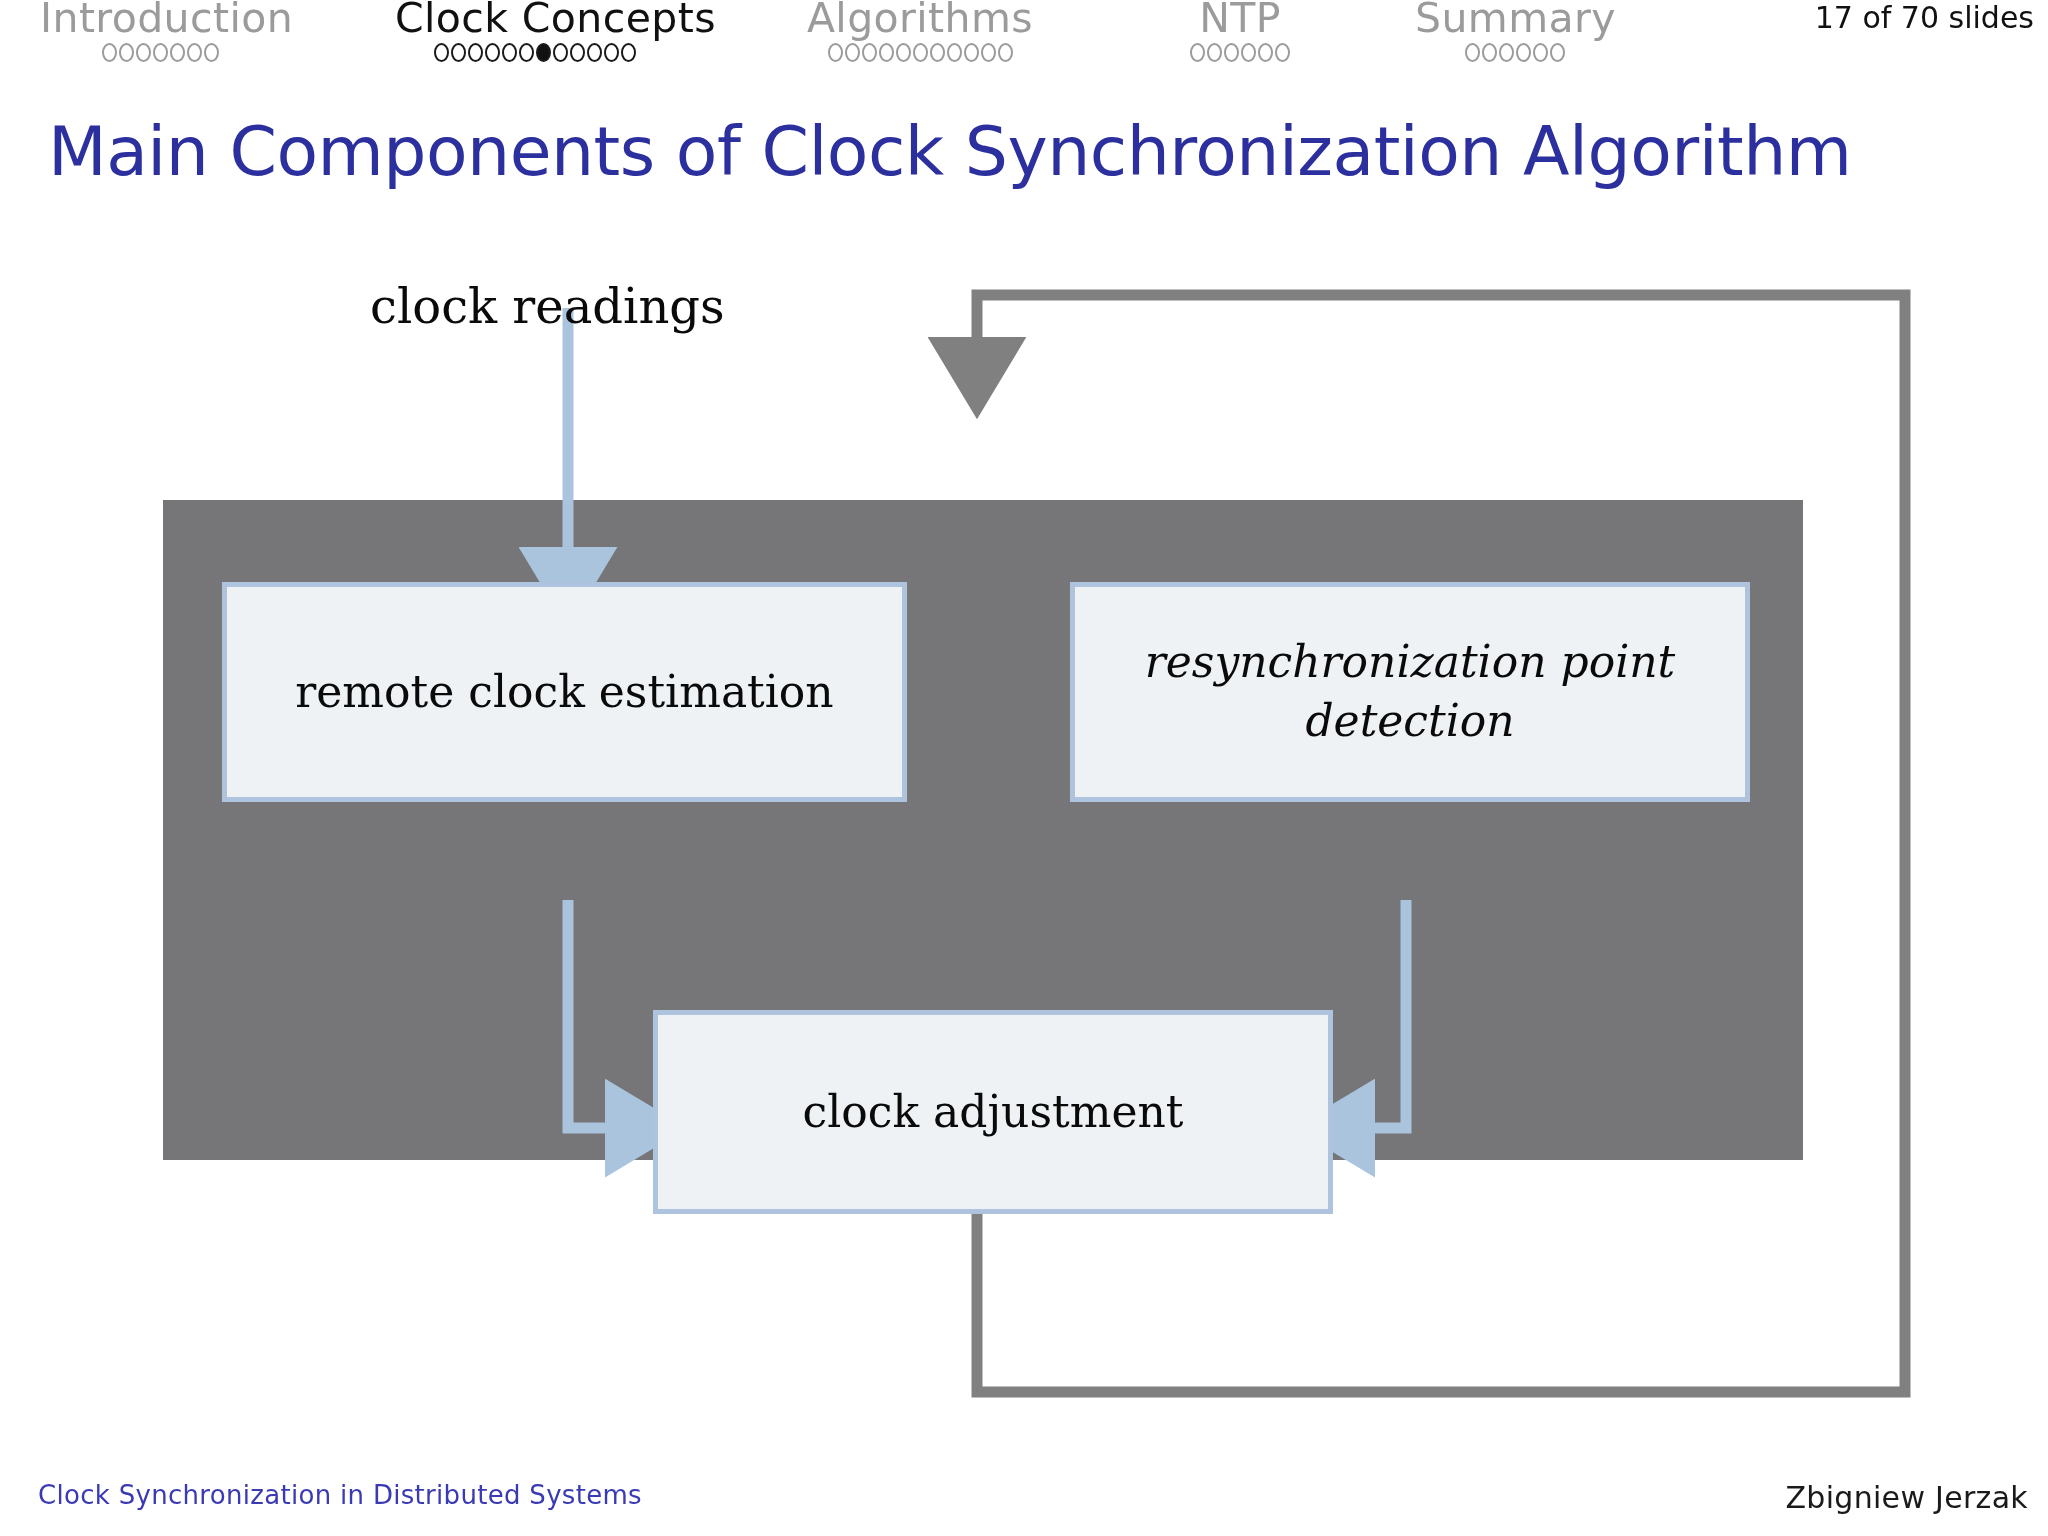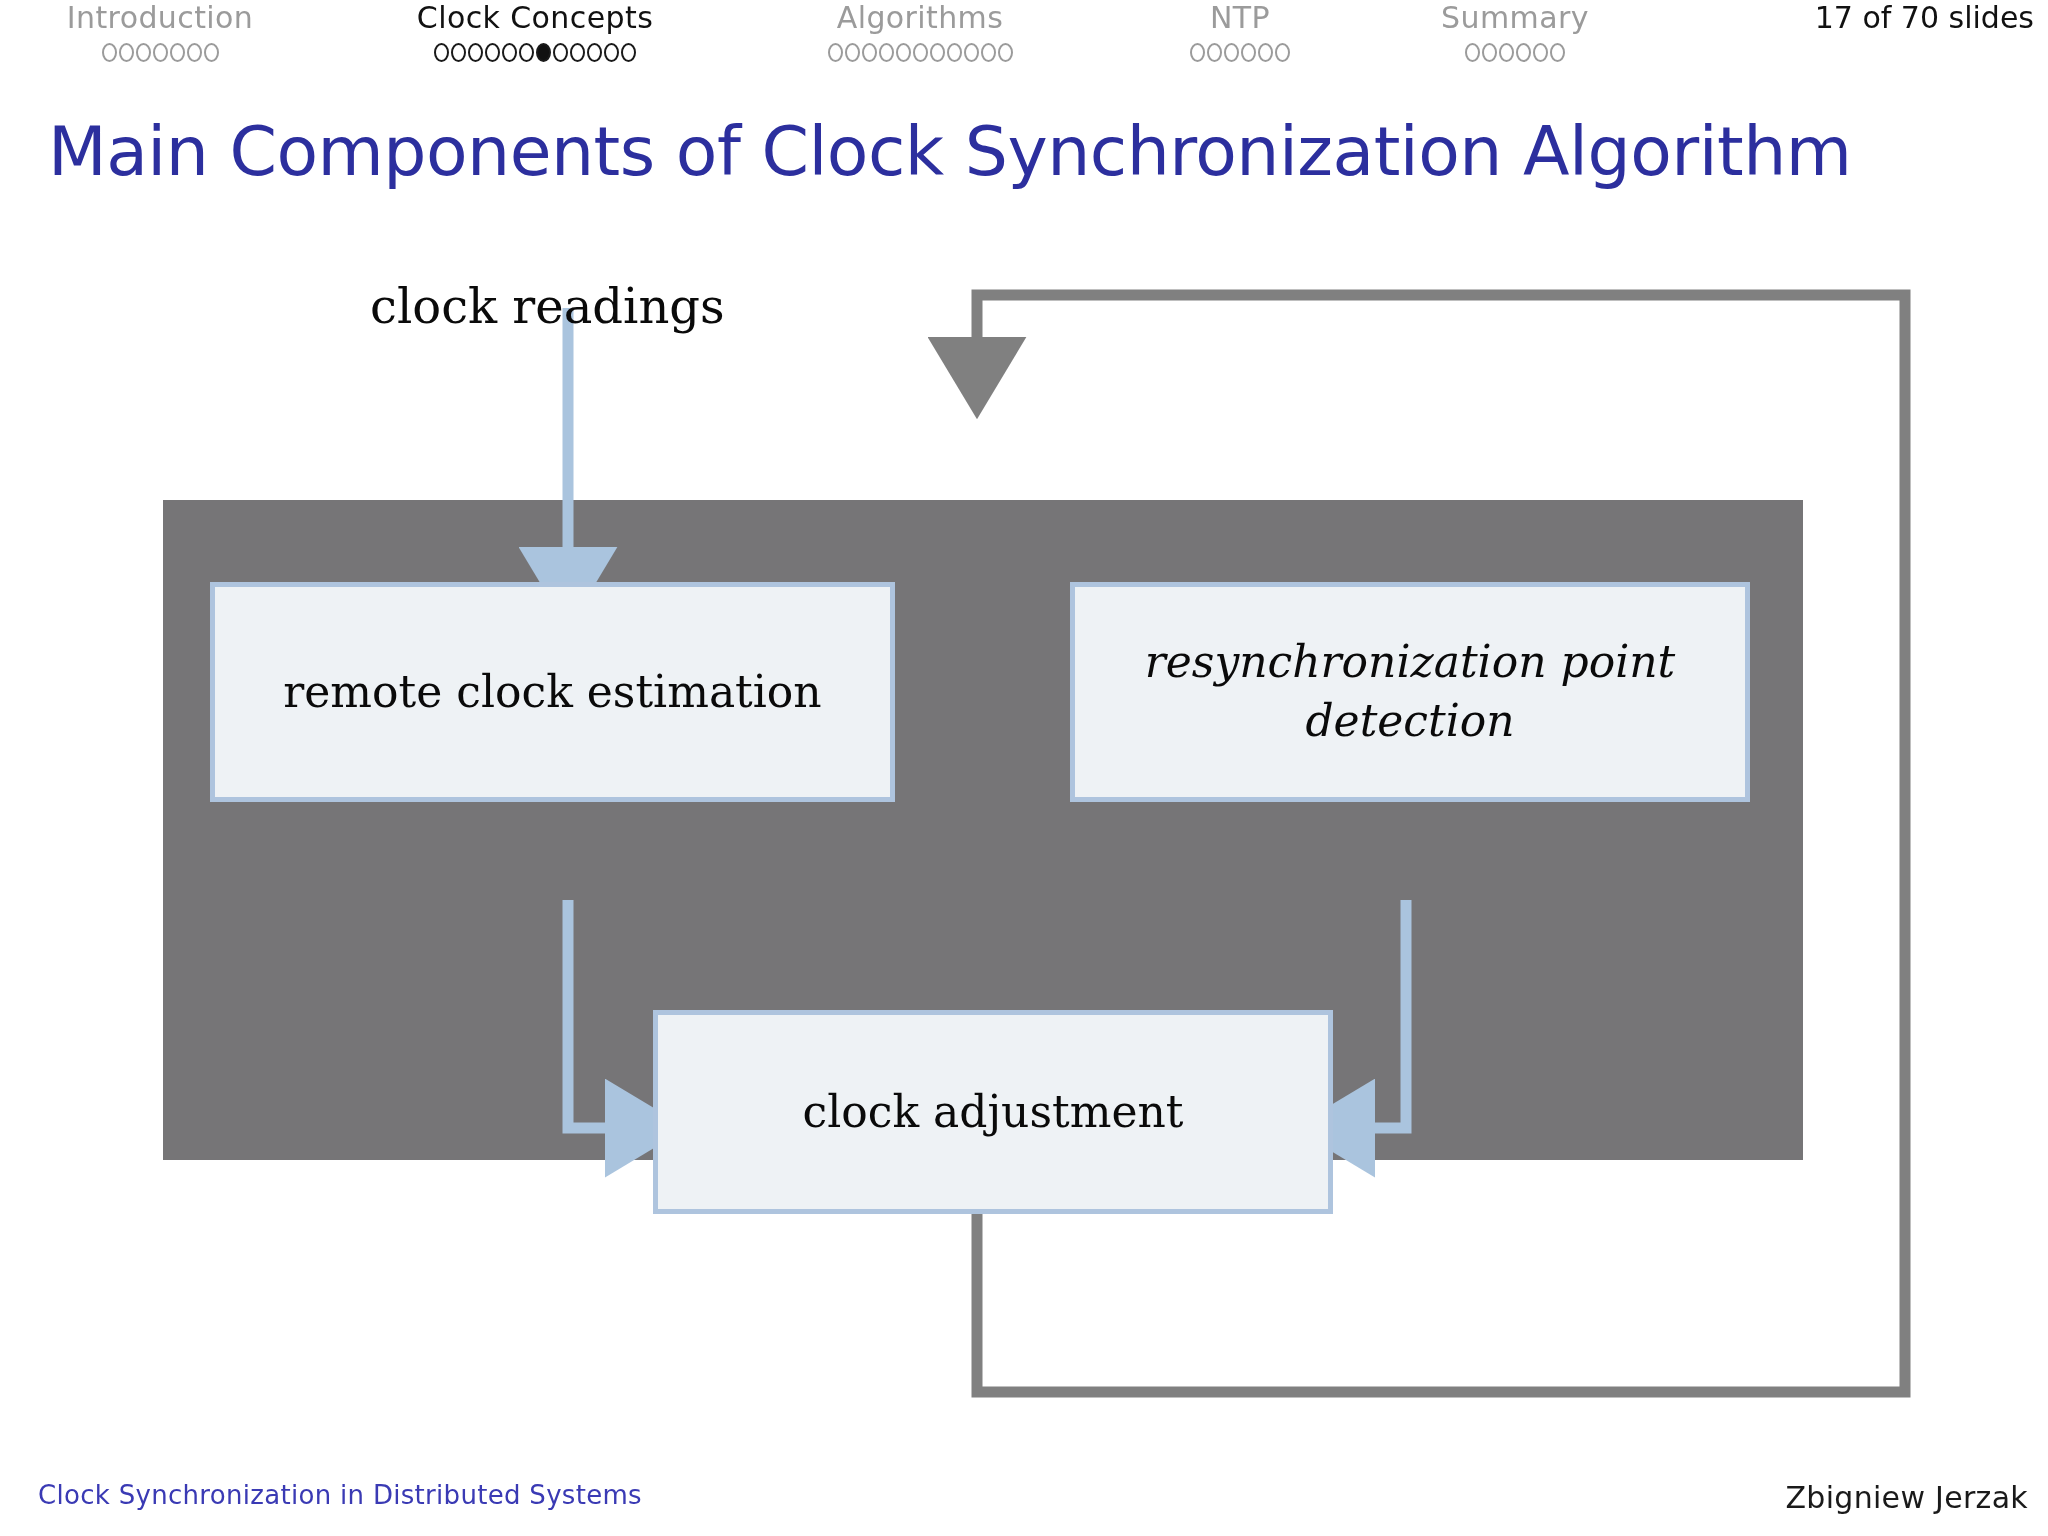--- a/index.html
+++ b/index.html
@@ -10,21 +10,21 @@
     overflow:hidden;
     position:relative;
   }
   
   #navbar{
     position:absolute;left:0;top:0;width:2048px;height:72px;
   }
   .nav-section{position:absolute;top:0;text-align:center;}
   .nav-label{
     font-family:"DejaVu Sans", sans-serif;
-    font-size:30px;
+    font-size:41px;
     letter-spacing:0.4px;
     color:#9b9b9b;
     white-space:nowrap;
     line-height:36px;
   }
   .nav-section.active .nav-label{color:#111111;}
   .nav-dots{
     margin-top:2px;
     line-height:28px;
     font-size:0;
@@ -154,21 +154,21 @@
 
     <path d="M568,700 L568,928 L640,928" stroke="#aac4de" stroke-width="11" fill="none" marker-end="url(#ah-blue)"></path>
 
     <path d="M1406,700 L1406,928 L1340,928" stroke="#aac4de" stroke-width="11" fill="none" marker-end="url(#ah-blue)"></path>
 
     <path d="M977,960 L977,1192 L1905,1192 L1905,95 L977,95 L977,172" stroke="#808080" stroke-width="11" fill="none" marker-end="url(#ah-gray)"></path>
   </svg>
 
   <div id="input-label" style="left:370px;top:38px;margin-top:40px;">clock readings</div>
 
-  <div class="node-box" style="left:210px;top:382px;width:685px;height:220px;text-align:center;">
+  <div class="node-box" style="left:222px;top:382px;width:685px;height:220px;text-align:center;">
     <div class="node-label">remote clock estimation</div>
   </div>
 
   <div class="node-box" style="left:1070px;top:382px;width:680px;height:220px;font-style:italic;">
     <div class="node-label" style="max-width:610px;">resynchronization point detection</div>
   </div>
 
   <div class="node-box" style="left:653px;top:810px;width:680px;height:204px;align-items:center;">
     <div class="node-label">clock adjustment</div>
   </div>

